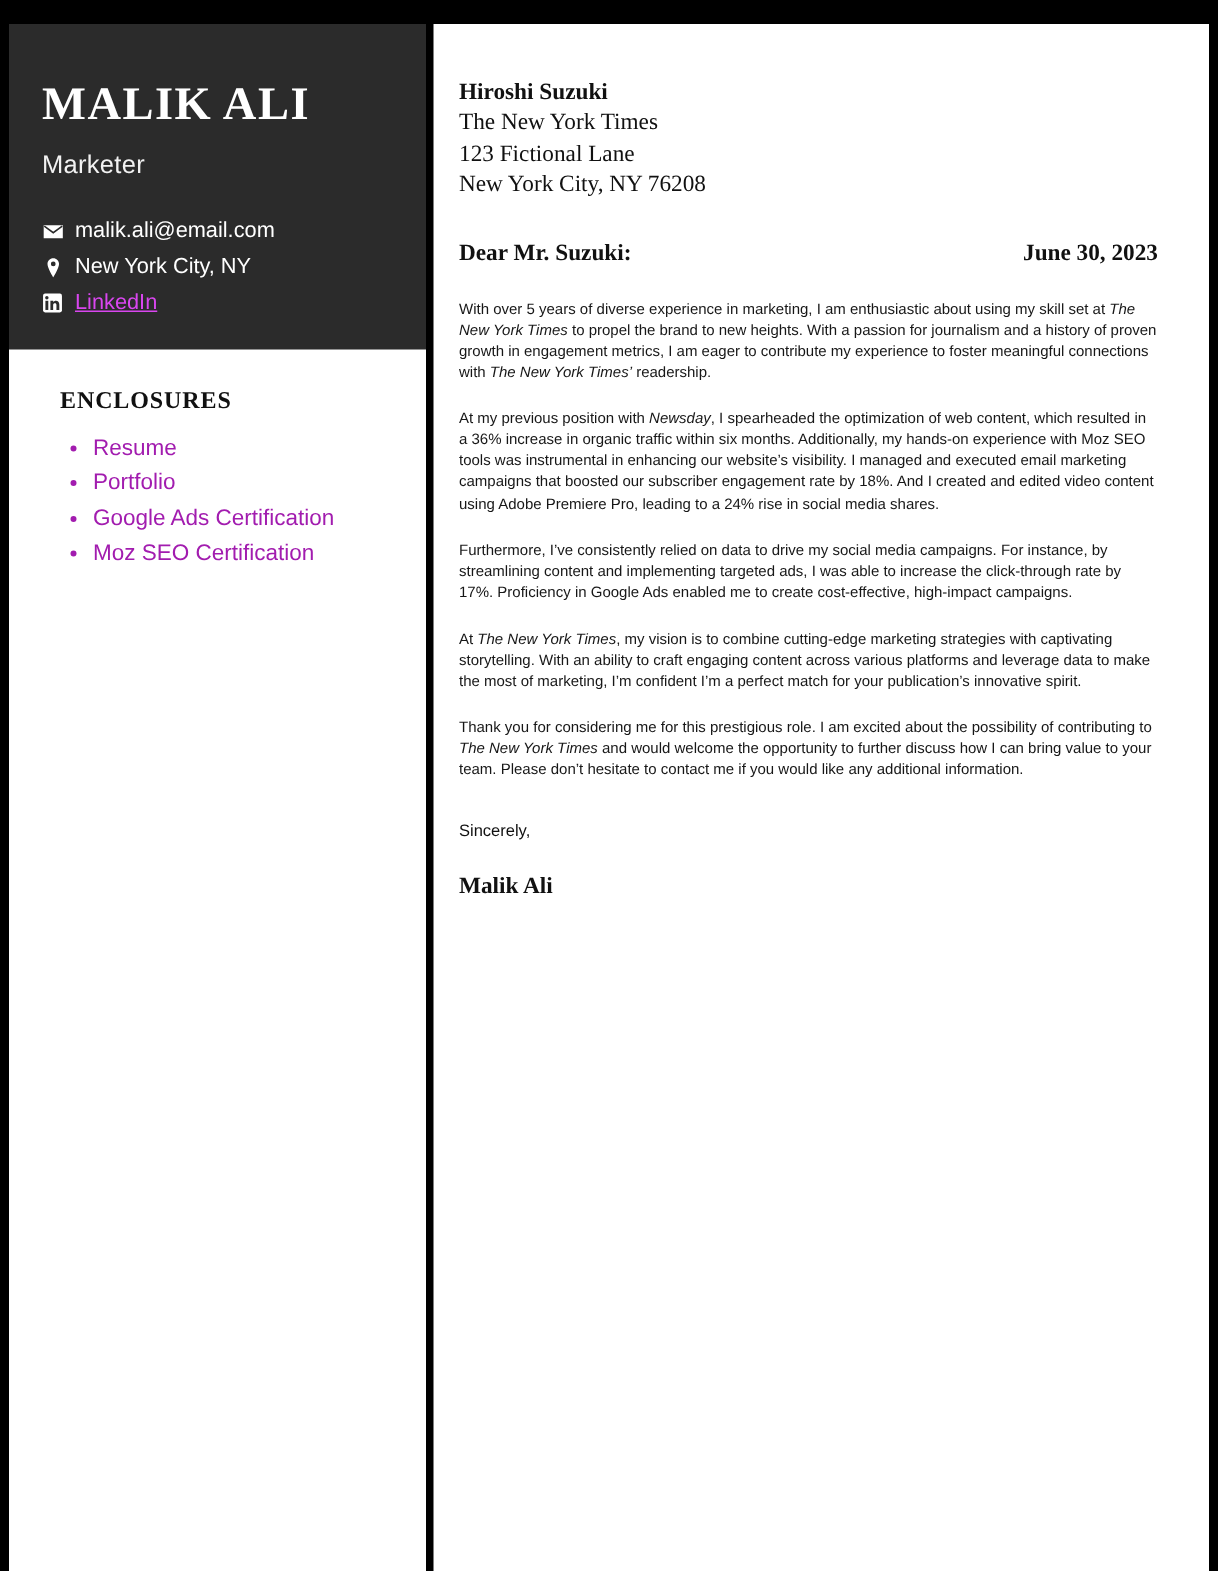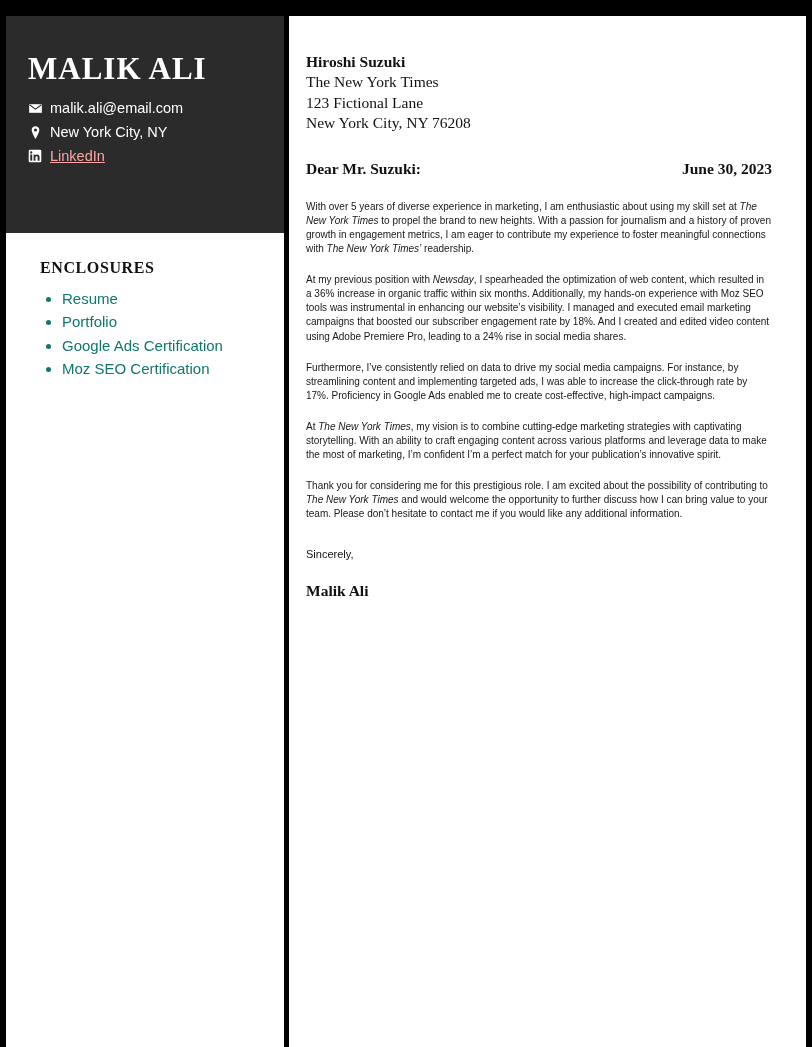--- a/index.html
+++ b/index.html
@@ -75,42 +75,42 @@
     flex: 0 0 22px;
     display: inline-flex;
     align-items: center;
     justify-content: flex-start;
     color: #ffffff;
   }
   .contact-icon svg { display: block; }
   .contact-text { color: #ffffff; }
   .contact-text.link {
     text-decoration: underline;
-    color: #fca5a5;
+    color: #d946ef;
   }
 
   .enclosures {
     padding: 26px 22px 0 34px;
   }
   .enclosures-title {
     font-family: "Liberation Serif", serif;
     font-weight: bold;
     font-size: 16px;
     letter-spacing: 0.6px;
     color: #111111;
     margin: 0 0 10px 0;
   }
   .enclosures-list {
     margin: 0;
     padding-left: 22px;
     list-style: disc;
   }
   .enclosures-list li {
     font-size: 15px;
-    color: #0f766e;
+    color: #a21caf;
     line-height: 1.55;
   }
 
   
   .divider {
     width: 5px;
     flex: 0 0 5px;
     background: #000000;
   }
 
@@ -161,20 +161,21 @@
 </style>
 </head>
 <body>
 
 <div class="page">
   <div class="doc">
 
     <aside class="sidebar">
       <div class="sidebar-dark">
         <h1 class="name">MALIK ALI</h1>
+        <div class="role">Marketer</div>
 
         <ul class="contact-list">
           <li class="contact-item">
             <span class="contact-icon">
               <svg width="15" height="15" viewBox="0 0 16 16" fill="#ffffff" aria-hidden="true">
                 <path d="M1 3h14v10H1z" fill="none"></path>
                 <path d="M1.2 3.4h13.6v9.2H1.2z" fill="#ffffff"></path>
                 <path d="M1.6 4.0 L8 8.7 L14.4 4.0" stroke="#2b2b2b" stroke-width="1.1" fill="none"></path>
               </svg>
             </span>

